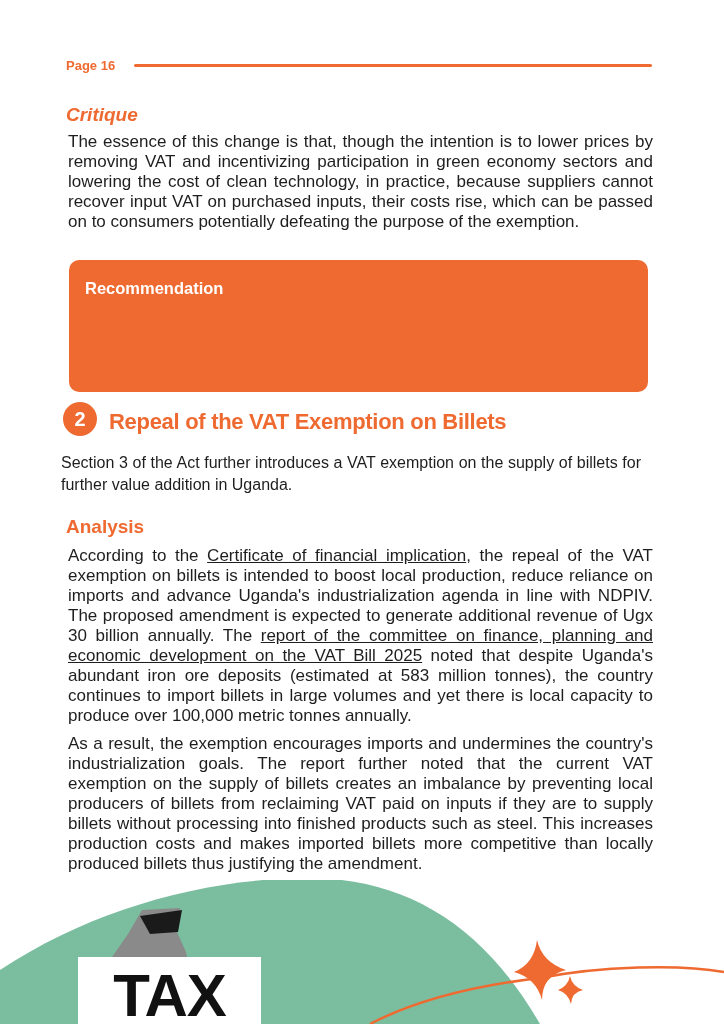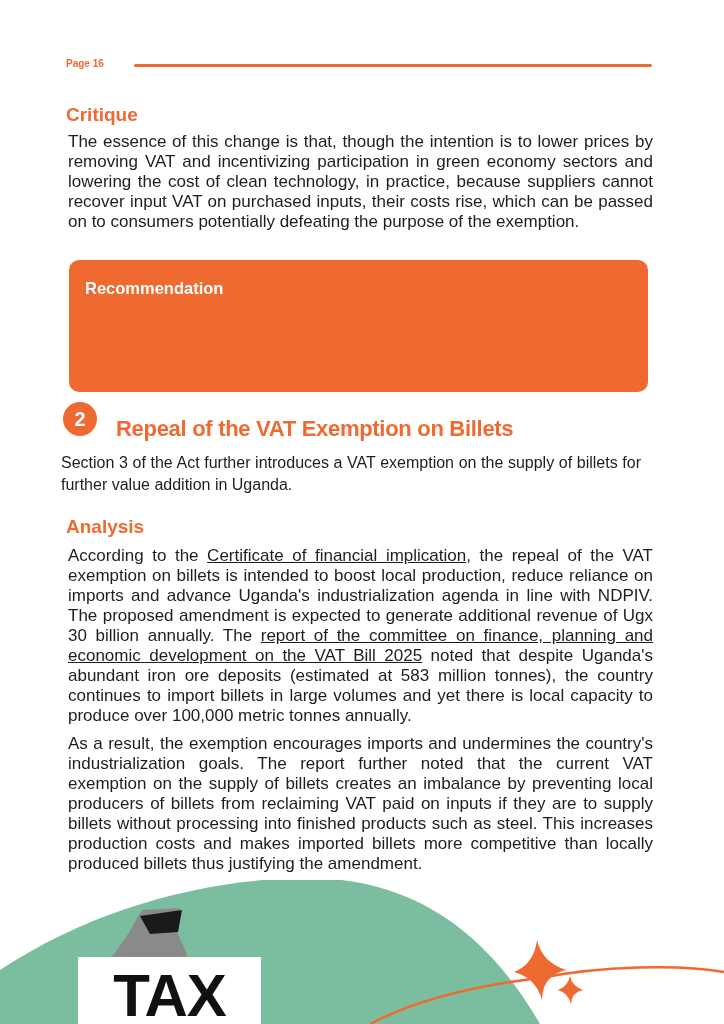--- a/index.html
+++ b/index.html
@@ -4,21 +4,21 @@
 <style>
   html, body { margin: 0; padding: 0; }
   body {
     width: 724px; height: 1024px; position: relative; overflow: hidden;
     background: #ffffff;
     font-family: "Liberation Sans", sans-serif;
     color: #1e1e1e;
   }
   .page-label {
     position: absolute; left: 66px; top: 58px;
-    font-size: 10px; font-weight: bold; color: #ef6a31;
+    font-size: 13px; font-weight: bold; color: #ef6a31;
   }
   .page-rule {
     position: absolute; left: 134px; top: 64px; width: 518px; height: 3px;
     background: #ef6a31; border-radius: 2px;
   }
   .h2 {
     position: absolute; left: 66px;
     font-size: 19px; font-weight: bold; color: #ef6a31; margin: 0;
   }
   .para {
@@ -40,42 +40,42 @@
     font-size: 14px; line-height: 16px; text-align: justify; margin: 0;
   }
   .section-num {
     position: absolute; left: 63px; top: 402px; width: 34px; height: 34px;
     border-radius: 50%; background: #ef6a31; color: #fff;
     font-size: 20px; font-weight: bold;
     display: flex; align-items: center; justify-content: center;
   }
   .section-title {
     position: absolute; left: 104px; top: 404px;
-    font-size: 22px; font-weight: bold; color: #ef6a31; margin: 12px;
+    font-size: 22px; font-weight: bold; color: #ef6a31; margin: 5px;
     letter-spacing: -0.3px;
   }
   .section-intro {
     position: absolute; left: 61px; top: 452px; width: 580px;
     font-size: 16px; line-height: 22px; text-align: justify; margin: 0;
   }
   .decor { position: absolute; left: 0; top: 880px; width: 724px; height: 144px; }
   .tax-label {
     position: absolute; left: 78px; top: 957px; width: 183px; height: 76px;
     background: #ffffff;
     display: flex; align-items: center; justify-content: center;
     font-size: 60px; font-weight: bold; color: #111; letter-spacing: -1px;
   }
 </style>
 </head>
 <body>
 
 <div class="page-label">Page 16</div>
 <div class="page-rule"></div>
 
-<h2 class="h2" style="top:104px;">Critique</h2>
+<h2 class="h2" style="top:104px;font-style:italic;">Critique</h2>
 <p class="para" style="top:132px;">The essence of this change is that, though the intention is to lower prices by removing VAT and incentivizing participation in green economy sectors and lowering the cost of clean technology, in practice, because suppliers cannot recover input VAT on purchased inputs, their costs rise, which can be passed on to consumers potentially defeating the purpose of the exemption.</p>
 
 <div class="rec-box">
   <h3 class="rec-title">Recommendation</h3>
 </div>
 
 <div class="section-num">2</div>
 <h2 class="section-title">Repeal of the VAT Exemption on Billets</h2>
 <p class="section-intro">Section 3 of the Act further introduces a VAT exemption on the supply of billets for further value addition in Uganda.</p>
 

